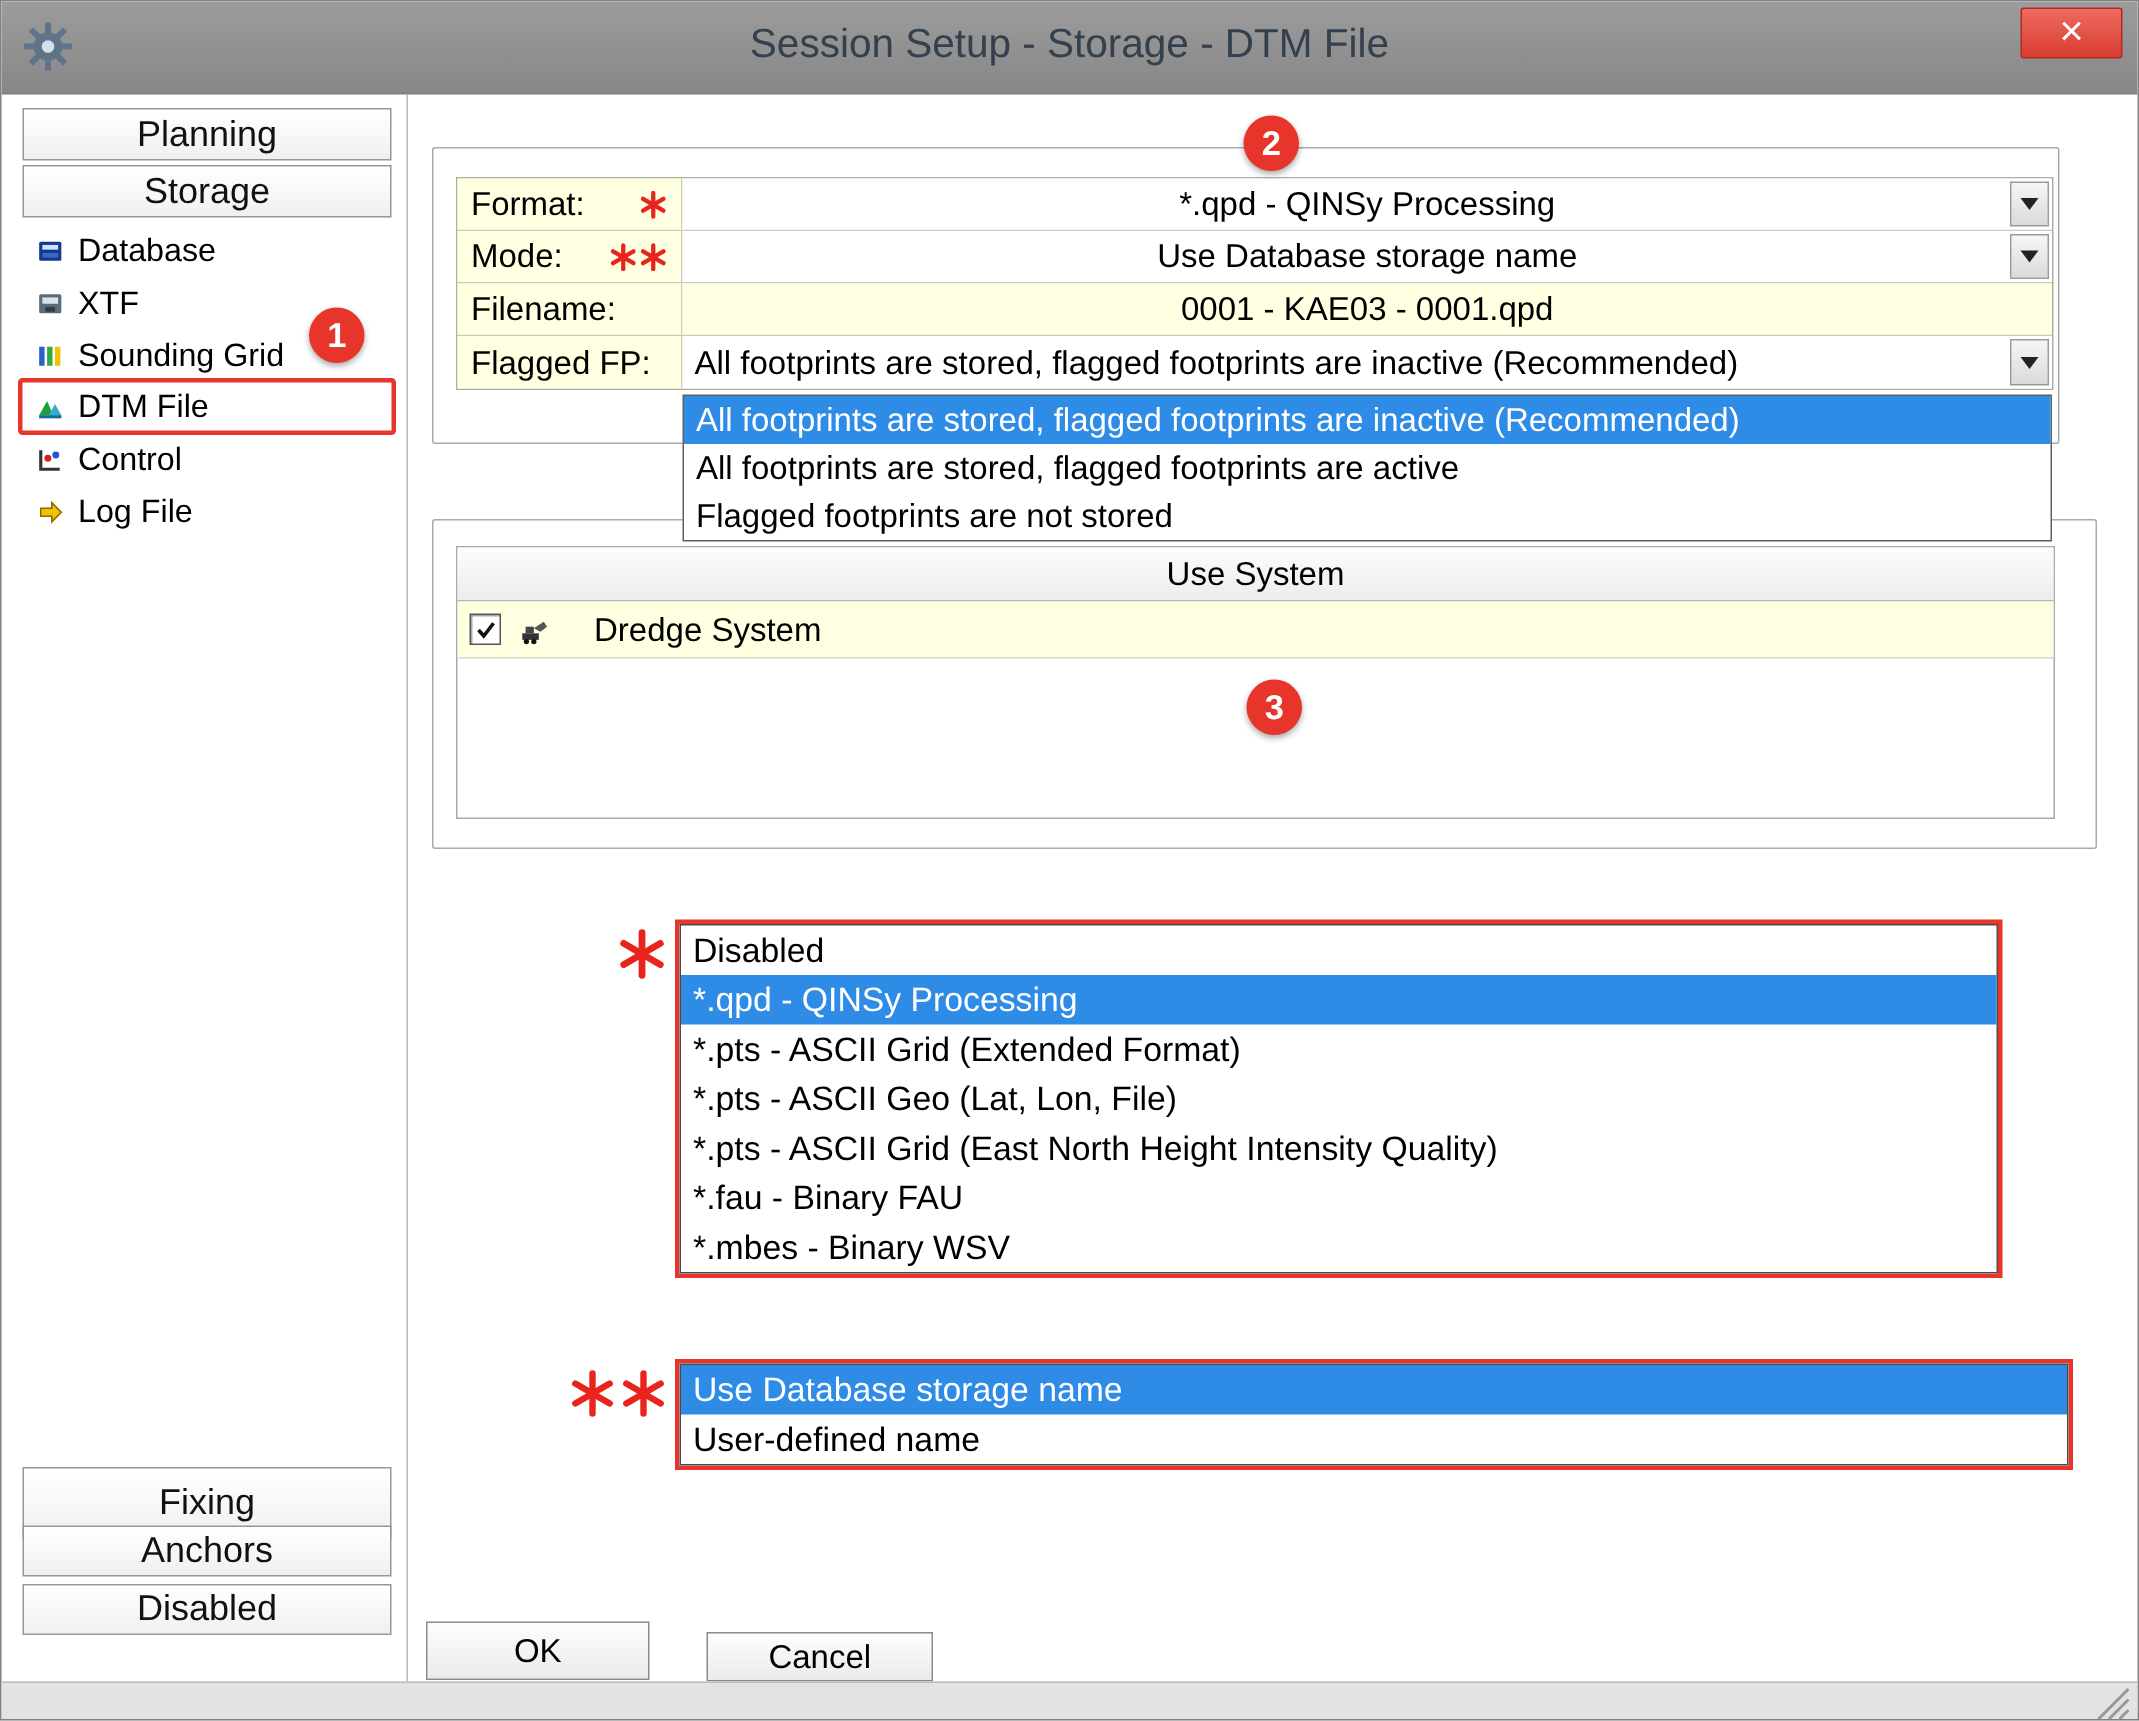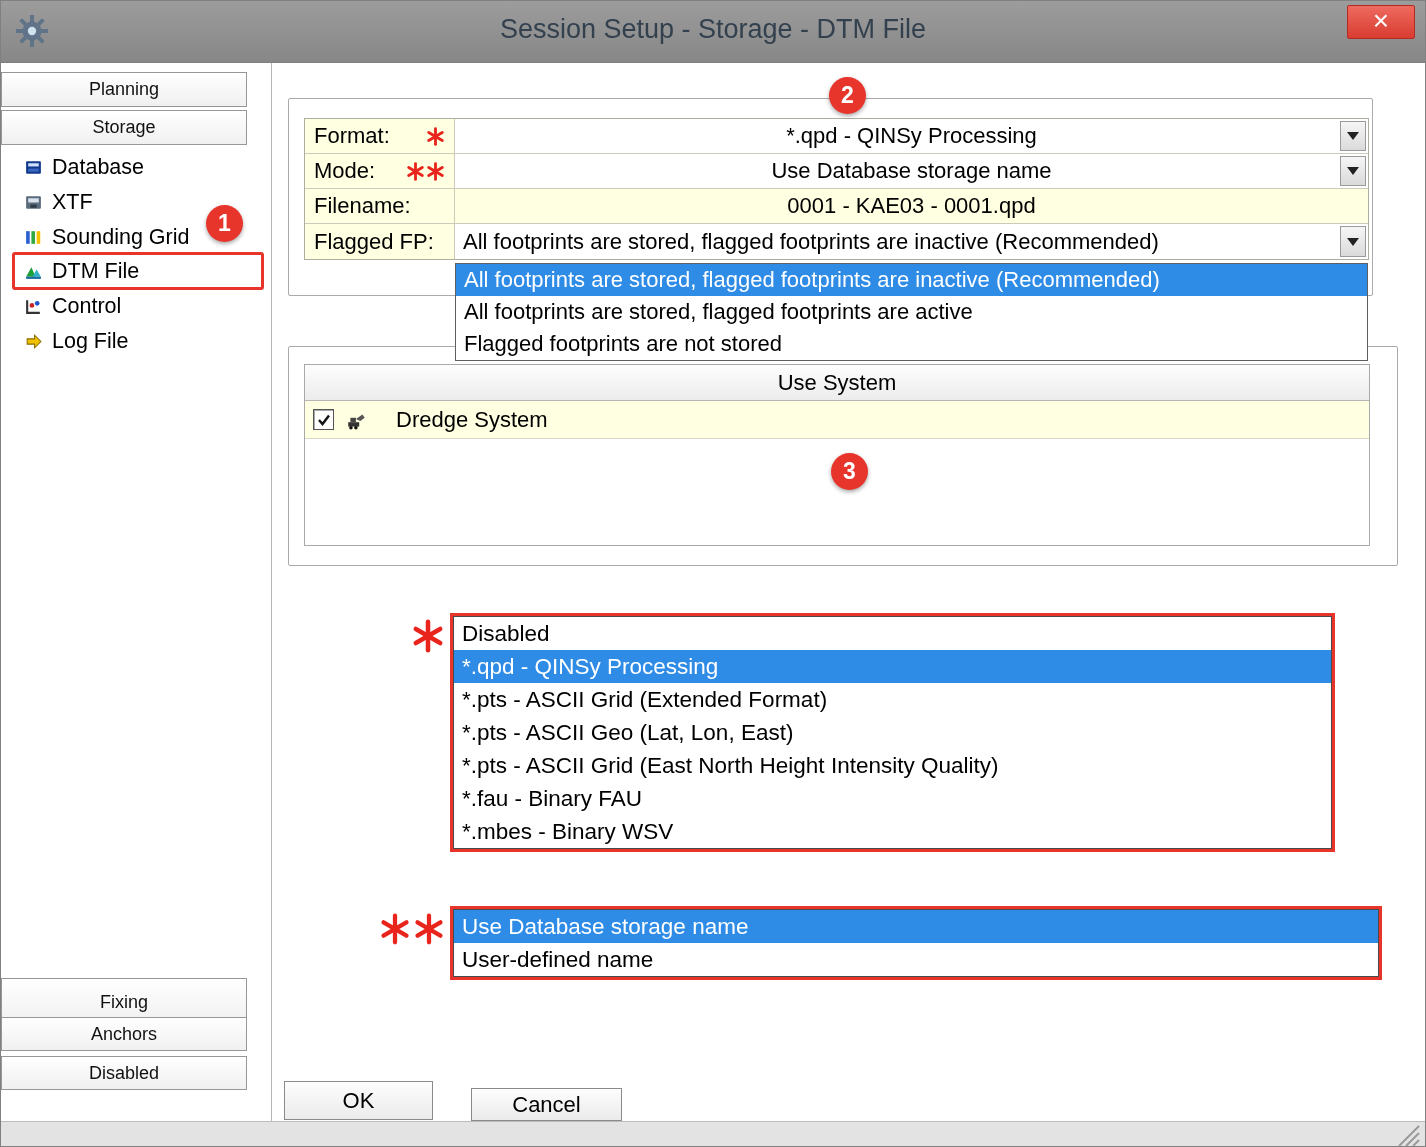--- a/index.html
+++ b/index.html
@@ -13,23 +13,23 @@
   .titlebar .title { position:absolute; left:0; top:13px; width:100%; text-align:center;
                      font-size:27px; color:#33404e; }
   .gear { position:absolute; left:14px; top:13px; width:34px; height:34px; }
   .close-btn { position:absolute; left:1346px; top:4px; width:68px; height:34px;
                background:linear-gradient(#ee6a5f,#d93c31); border:1px solid #b22a22;
                border-radius:2px; color:#fff; text-align:center; font-size:28px;
                line-height:30px; cursor:pointer; }
 
   
   .vdiv { position:absolute; left:270px; top:62px; width:1px; height:1058px; background:#b7b7b7; }
-  .side-btn { position:absolute; left:0; width:246px; height:35px;
+  .side-btn { position:absolute; left:14px; width:246px; height:35px;
               border:1px solid #979797; background:linear-gradient(#ffffff,#f0f0f0);
-              font-size:18px; color:#111; text-align:center; line-height:33px; cursor:pointer; }
+              font-size:24px; color:#111; text-align:center; line-height:33px; cursor:pointer; }
   .tree-item { position:absolute; left:14px; width:246px; height:30px; display:flex;
                align-items:center; gap:9px; padding-left:8px; font-size:21.5px; color:#000;
                cursor:pointer; }
   .ticon { width:20px; height:20px; display:inline-flex; align-items:center; justify-content:center; }
 
   
   .ann-box { position:absolute; border:3px solid var(--annotation-red,#e8352b);
              border-radius:3px; pointer-events:none; }
   .circle { position:absolute; width:37px; height:37px; border-radius:50%;
             background:var(--annotation-red,#e8352b); color:#fff; font-size:23px; font-weight:bold;
@@ -301,21 +301,21 @@
           <line x1="3.4" y1="7" x2="20.6" y2="17"></line>
           <line x1="3.4" y1="17" x2="20.6" y2="7"></line>
         </g>
       </svg>
   </span>
   <div class="redbox" style="left:449px; top:612px; width:885px;">
     <div class="list">
       <div class="litem">Disabled</div>
       <div class="litem selected">*.qpd - QINSy Processing</div>
       <div class="litem">*.pts - ASCII Grid (Extended Format)</div>
-      <div class="litem">*.pts - ASCII Geo  (Lat, Lon,  East)</div>
+      <div class="litem">*.pts - ASCII Geo  (Lat, Lon,  File)</div>
       <div class="litem">*.pts - ASCII Grid (East North Height Intensity Quality)</div>
       <div class="litem">*.fau - Binary FAU</div>
       <div class="litem">*.mbes - Binary WSV</div>
     </div>
   </div>
 
   <span class="marker" style="left:378px; top:912px;">
     <svg width="32" height="32" viewBox="0 0 24 24">
         <g stroke="#e8241c" stroke-width="3.2" stroke-linecap="round">
           <line x1="12" y1="2" x2="12" y2="22"></line>

